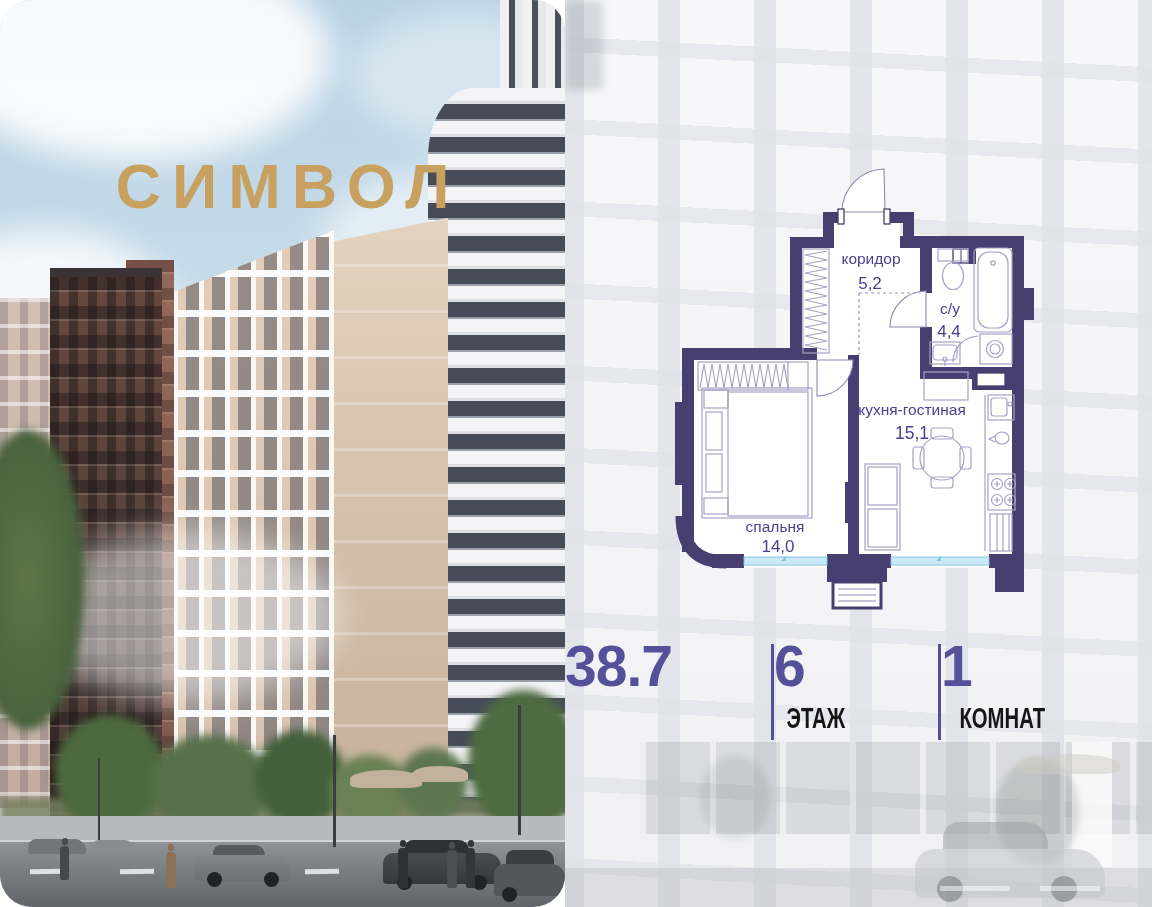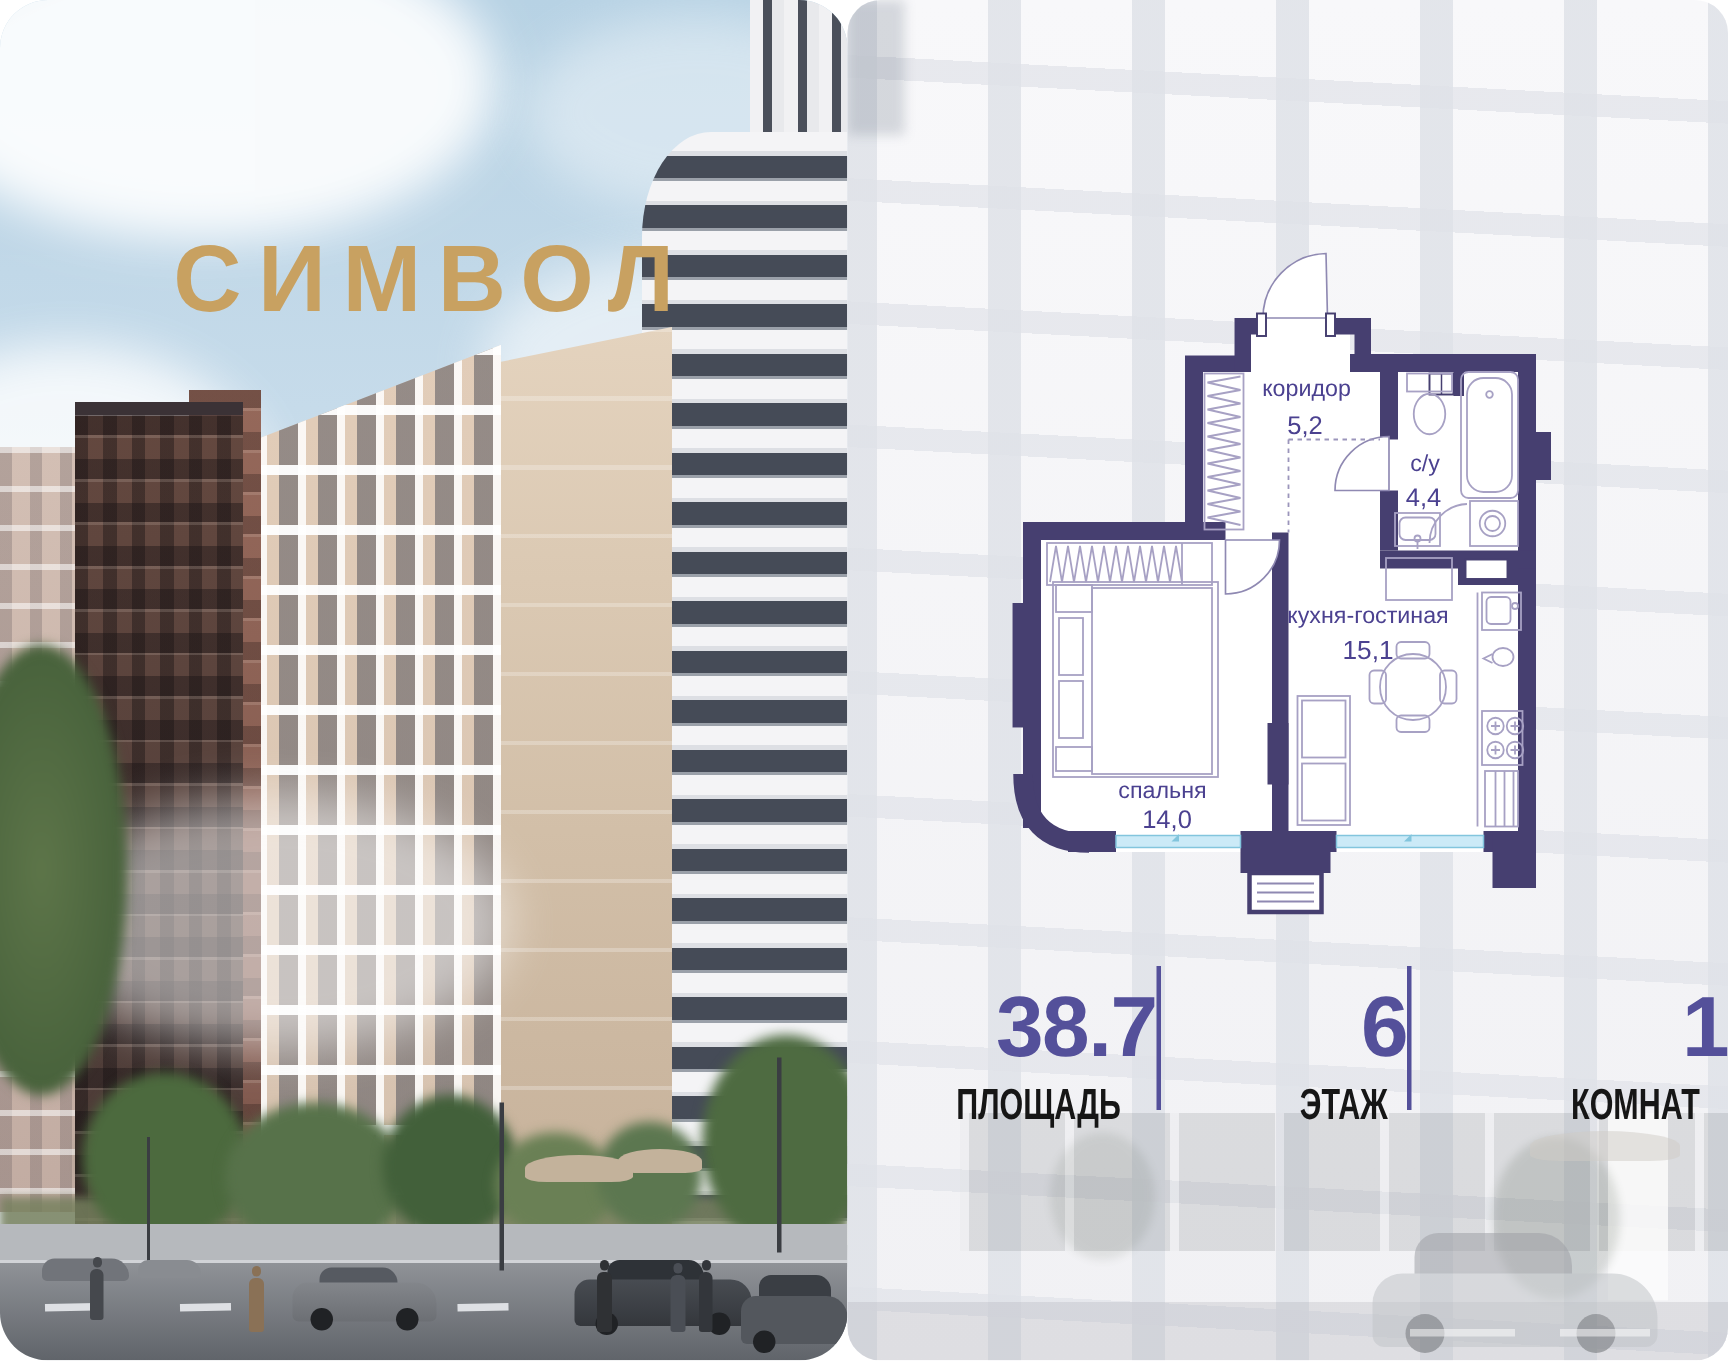--- a/index.html
+++ b/index.html
@@ -64,21 +64,21 @@
 
   .logo{position:absolute;left:0;top:150px;width:565px;text-align:center;font-size:63px;font-weight:bold;
         color:#C8A161;letter-spacing:11px;text-indent:11px;}
   .badge{position:absolute;left:62px;top:676px;width:248px;height:77px;background:rgba(255,255,255,.86);
          border-radius:14px;display:flex;align-items:center;justify-content:center;}
   .badge span{display:inline-block;font-size:47px;font-weight:bold;color:#2e2e30;transform:scaleX(.72);
               letter-spacing:1px;white-space:nowrap;}
 
   
   .panel{position:absolute;left:565px;top:0;width:587px;height:907px;overflow:hidden;
-         background:linear-gradient(180deg,#f8f8fa,#f1f1f4);border-radius:22px;}
+         background:linear-gradient(180deg,#f8f8fa,#f1f1f4);}
   .panel-facade{position:absolute;left:-80px;top:-80px;width:760px;height:1080px;transform:rotate(-2deg);background:
     repeating-linear-gradient(92deg, rgba(223,226,232,.85) 0 22px, rgba(248,248,250,0) 22px 96px),
     repeating-linear-gradient(185deg, rgba(226,228,234,.75) 0 15px, rgba(248,248,250,0) 15px 82px);}
   .f-topdark{position:absolute;left:0;top:0;width:38px;height:90px;background:#6d7888;opacity:.25;filter:blur(4px);}
   .f-store{position:absolute;left:75px;top:742px;width:512px;height:92px;opacity:.14;background:
     repeating-linear-gradient(90deg, rgba(255,255,255,.8) 0 6px, rgba(0,0,0,0) 6px 70px),#50545a;}
   .f-col{position:absolute;left:507px;top:742px;width:40px;height:125px;background:#fbfbfc;opacity:.85;}
   .f-tree1{position:absolute;left:430px;top:758px;width:85px;height:108px;border-radius:50%;background:#3c4a38;opacity:.15;filter:blur(3px);}
   .f-tree2{position:absolute;left:135px;top:755px;width:70px;height:85px;border-radius:50%;background:#3c4a38;opacity:.10;filter:blur(3px);}
   .f-umb{position:absolute;left:455px;top:754px;width:100px;height:20px;border-radius:50% 50% 20% 20%;background:#cfccc6;opacity:.5;}
@@ -86,21 +86,21 @@
   .f-car{position:absolute;left:350px;top:820px;width:190px;height:82px;opacity:.55;}
   .f-car .body{position:absolute;left:0;bottom:4px;width:100%;height:60%;border-radius:20px 30px 8px 8px;background:#c2c5c9;}
   .f-car .cabin{position:absolute;left:28px;top:2px;width:105px;height:40%;border-radius:16px 22px 0 0;background:#9ea1a6;}
   .f-car .wheel{width:26px;height:26px;background:#6e7175;}
   .f-dash1{position:absolute;left:375px;top:886px;width:70px;height:5px;background:#fff;opacity:.5;}
   .f-dash2{position:absolute;left:475px;top:886px;width:60px;height:5px;background:#fff;opacity:.5;}
 
   .plan{position:absolute;left:107px;top:148px;}
 
   .stats{position:absolute;left:0;top:636px;width:587px;height:118px;display:flex;align-items:stretch;}
-  .stat{display:flex;flex-direction:column;align-items:flex-end;margin-top:19px;}
+  .stat{display:flex;flex-direction:column;align-items:flex-start;}
   .stat.s1{width:206px;}.stat.s2{width:164px;}.stat.s3{flex:1;}
   .stat-value{font-size:57px;font-weight:bold;color:#54509A;line-height:1.08;letter-spacing:-1px;}
   .stat-label{margin-top:4px;font-size:29px;font-weight:bold;color:#161616;white-space:nowrap;}
   .stat-label span{display:inline-block;transform:scaleX(.70);}
   .stat-divider{width:3px;background:#54509A;margin:8px 0 14px;}
 
   text{font-family:"Liberation Sans",sans-serif;}
 </style>
 </head>
 <body>
@@ -339,21 +339,20 @@
         <text x="240" y="267" font-size="15.5">кухня-гостиная</text>
         <text x="240" y="291" font-size="17.5">15,1</text>
         <text x="103" y="384" font-size="15.5">спальня</text>
         <text x="106" y="404" font-size="17">14,0</text>
       </g>
     </svg>
 
     <div class="stats">
       <div class="stat s1">
         <div class="stat-value">38.7</div>
-        <div class="stat-label"><span>ПЛОЩАДЬ</span></div>
       </div>
       <div class="stat-divider"></div>
       <div class="stat s2">
         <div class="stat-value">6</div>
         <div class="stat-label"><span>ЭТАЖ</span></div>
       </div>
       <div class="stat-divider"></div>
       <div class="stat s3">
         <div class="stat-value">1</div>
         <div class="stat-label"><span>КОМНАТ</span></div>

